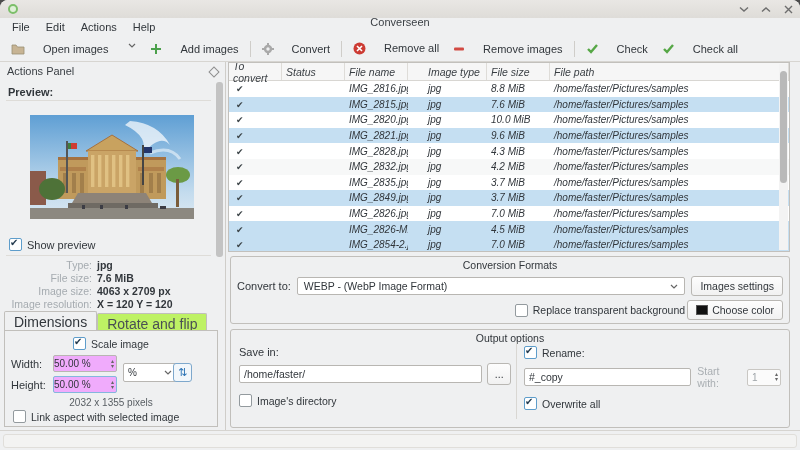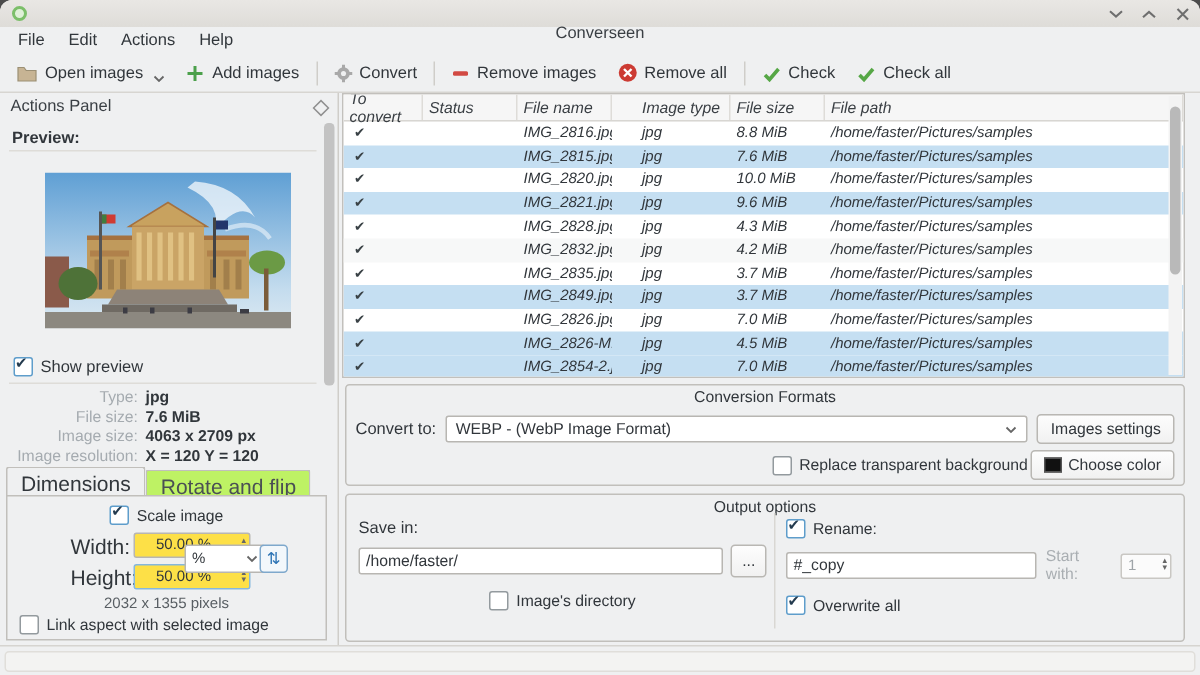--- a/index.html
+++ b/index.html
@@ -10,21 +10,21 @@
   .titlebar{position:absolute;top:0;left:0;right:0;height:18px;background:linear-gradient(#e9e7e4,#dedcd8);}
   .app-icon{position:absolute;left:8px;top:4px;width:10px;height:10px;border:2px solid #7cbf6a;border-radius:50%;box-sizing:border-box;background:#dff0d8;}
   .win-title{position:absolute;left:0;right:0;top:16px;text-align:center;color:#3a3f44;font-size:11px;}
   .win-controls{position:absolute;right:6px;top:3px;display:flex;gap:10px;}
   .win-btn{width:12px;height:12px;display:flex;align-items:center;justify-content:center;}
 
   
   .menubar{position:absolute;top:18px;left:0;right:0;height:18px;display:flex;align-items:center;padding-left:4px;}
   .menu-item{padding:2px 8px;cursor:default;}
   .toolbar{position:absolute;top:36px;left:0;right:0;height:25px;display:flex;align-items:center;padding:0 4px;border-bottom:1px solid #d7d5d1;}
-  .tool-btn{display:flex;align-items:flex-end;gap:5px;padding:3px 7px;border-radius:3px;white-space:nowrap;}
+  .tool-btn{display:flex;align-items:flex-start;gap:18px;padding:3px 7px;border-radius:3px;white-space:nowrap;}
   .tool-sep{width:1px;height:16px;background:#cfcdc9;margin:0 4px;}
   .chev{display:inline-block;margin-left:2px;}
 
   
   .panel{position:absolute;left:0;top:62px;width:226px;height:368px;border-right:1px solid #cfcdc9;box-sizing:border-box;}
   .panel-header{position:absolute;top:0;left:0;right:0;height:18px;display:flex;align-items:center;padding:0 7px;color:#3a3f44;}
   .float-diamond{position:absolute;right:7px;top:6px;width:6px;height:6px;border:1px solid #8f8f8f;transform:rotate(45deg);}
   .preview-label{position:absolute;left:8px;top:24px;font-weight:bold;}
   .panel-hr{position:absolute;left:6px;right:14px;height:1px;background:#dedcd8;}
   .preview-img{position:absolute;left:30px;top:53px;width:164px;height:104px;}
@@ -34,22 +34,22 @@
   .info-row{display:flex;height:13px;align-items:center;}
   .info-label{width:92px;text-align:right;color:#a5abb0;font-size:10.5px;}
   .info-value{margin-left:5px;font-weight:bold;font-size:10.5px;}
   .tabs{position:absolute;left:4px;top:250px;display:flex;align-items:flex-end;height:18px;}
   .tab{padding:2px 9px 2px;font-size:14px;border:1px solid #c1bfbb;border-bottom:none;}
   .tab.active{background:#eff0f1;border-radius:2px 2px 0 0;height:14px;z-index:2;}
   .tab.inactive{background:#bef264;height:12px;border-radius:2px 2px 0 0;color:#4a4f54;}
   .dims-frame{position:absolute;left:4px;top:268px;width:214px;height:97px;border:1px solid #c1bfbb;box-sizing:border-box;background:#eff0f1;}
   .scale-row{position:absolute;left:0;right:0;top:6px;display:flex;justify-content:center;}
   .dim-row{position:absolute;left:6px;display:flex;align-items:center;gap:4px;}
-  .dim-label{width:38px;font-size:14px;margin-left:36px;}
-  .spinbox{width:62px;height:15px;background:#fde047;border:1px solid #b8b6b2;border-radius:2px;display:flex;align-items:center;font-size:10px;padding-left:14px;position:relative;}
+  .dim-label{width:38px;font-size:11px;}
+  .spinbox{width:62px;height:15px;background:#f0abfc;border:1px solid #b8b6b2;border-radius:2px;display:flex;align-items:center;font-size:10px;padding-left:0;position:relative;}
   .spinbox.focus{border-color:#85b7dd;}
   .spin-arrows{position:absolute;right:2px;top:0;bottom:0;display:flex;flex-direction:column;justify-content:center;line-height:5px;font-size:6px;color:#666;}
   .unit-combo{position:absolute;left:118px;top:32px;width:44px;height:17px;background:#fff;border:1px solid #b8b6b2;border-radius:2px;display:flex;align-items:center;justify-content:space-between;padding:0 4px;font-size:10px;}
   .swap-btn{position:absolute;left:168px;top:32px;width:17px;height:17px;border:1px solid #7ea8cc;border-radius:3px;background:#f2f7fb;color:#2d74b5;display:flex;align-items:center;justify-content:center;font-size:11px;}
   .pixels-note{position:absolute;left:0;right:0;top:66px;text-align:center;color:#585e63;font-size:10px;}
   .link-row{position:absolute;left:8px;top:79px;}
 
   
   .cb{width:11px;height:11px;background:#fff;border:1px solid #939a9e;border-radius:2px;position:relative;flex:0 0 auto;}
   .cb.checked{border-color:#5e9dcb;}
@@ -84,21 +84,21 @@
   .swatch{width:10px;height:8px;background:#111;border:1px solid #555;margin-right:4px;}
   .cb-label{font-size:10.5px;}
 
   .out-left{position:absolute;left:8px;top:16px;width:272px;}
   .out-divider{position:absolute;left:285px;top:12px;bottom:8px;width:1px;background:#d9d7d3;}
   .out-right{position:absolute;left:293px;right:8px;top:16px;}
   .save-input-row{display:flex;gap:5px;margin-top:5px;align-items:center;}
   .text-input{height:16px;background:#fff;border:1px solid #b8b6b2;border-radius:2px;font-size:10.5px;padding:0 4px;font-family:inherit;color:#31363b;box-sizing:content-box;}
   .save-input{width:238px;}
   .browse-btn{width:22px;height:20px;padding:0;}
-  .imgdir-row{margin-top:9px;justify-content:center;}
+  .imgdir-row{margin-top:9px;}
   .radio-row{display:flex;align-items:center;gap:5px;margin-top:7px;}
   .rg2{margin-left:42px;}
   .pattern-row{display:flex;align-items:center;gap:6px;margin-top:6px;}
   .pattern-input{width:168px;}
   .disabled-label{color:#a9aeb2;font-size:10.5px;}
   .mini-spin{width:30px;height:15px;border:1px solid #c9c7c3;border-radius:2px;background:#fbfbfb;color:#9ea4a8;font-size:10px;display:flex;align-items:center;padding-left:4px;position:relative;}
   .overwrite-row{margin-top:8px;}
 
   
   .statusbar{position:absolute;left:0;right:0;top:430px;height:20px;border-top:1px solid #d6d4d0;background:#eff0f1;}
@@ -161,31 +161,31 @@
           <circle cx="6" cy="6" r="1.7" fill="#eff0f1"></circle>
           <rect x="5" y="0" width="2" height="2.4" fill="#a9a9a9"></rect>
           <rect x="5" y="9.6" width="2" height="2.4" fill="#a9a9a9"></rect>
           <rect x="0" y="5" width="2.4" height="2" fill="#a9a9a9"></rect>
           <rect x="9.6" y="5" width="2.4" height="2" fill="#a9a9a9"></rect>
         </svg>
       <span>Convert</span>
     </span>
     <span class="tool-sep"></span>
     <span class="tool-btn">
-      <svg width="12" height="12">
-          <rect x="1" y="4.5" width="10" height="3" rx="1" fill="#d24a43"></rect>
-        </svg>
-      <span>Remove images</span>
-    </span>
-    <span class="tool-btn">
       <svg width="13" height="13">
           <circle cx="6.5" cy="6.5" r="6" fill="#cc3b33"></circle>
           <path d="M4 4 L9 9 M9 4 L4 9" stroke="#fff" stroke-width="1.6"></path>
         </svg>
       <span>Remove all</span>
+    </span>
+    <span class="tool-btn">
+      <svg width="12" height="12">
+          <rect x="1" y="4.5" width="10" height="3" rx="1" fill="#d24a43"></rect>
+        </svg>
+      <span>Remove images</span>
     </span>
     <span class="tool-sep"></span>
     <span class="tool-btn">
       <svg width="13" height="11">
           <path d="M2 6 L5 9 L11 2" stroke="#56a746" stroke-width="2.4" fill="none"></path>
         </svg>
       <span>Check</span>
     </span>
     <span class="tool-btn">
       <svg width="13" height="11">

